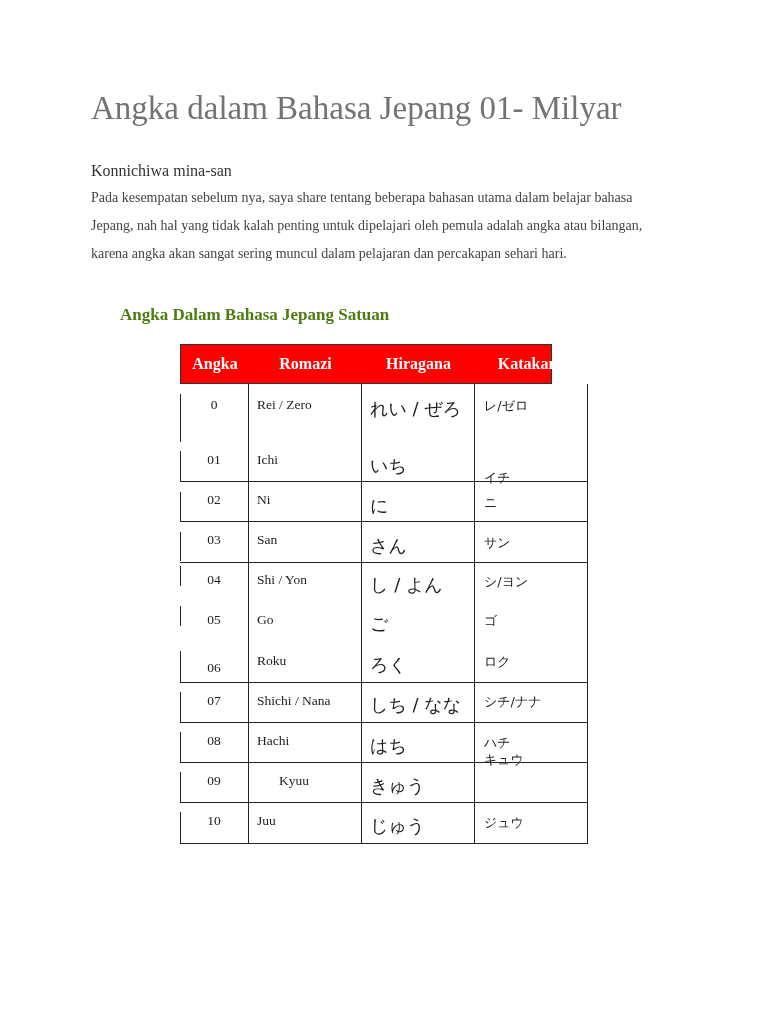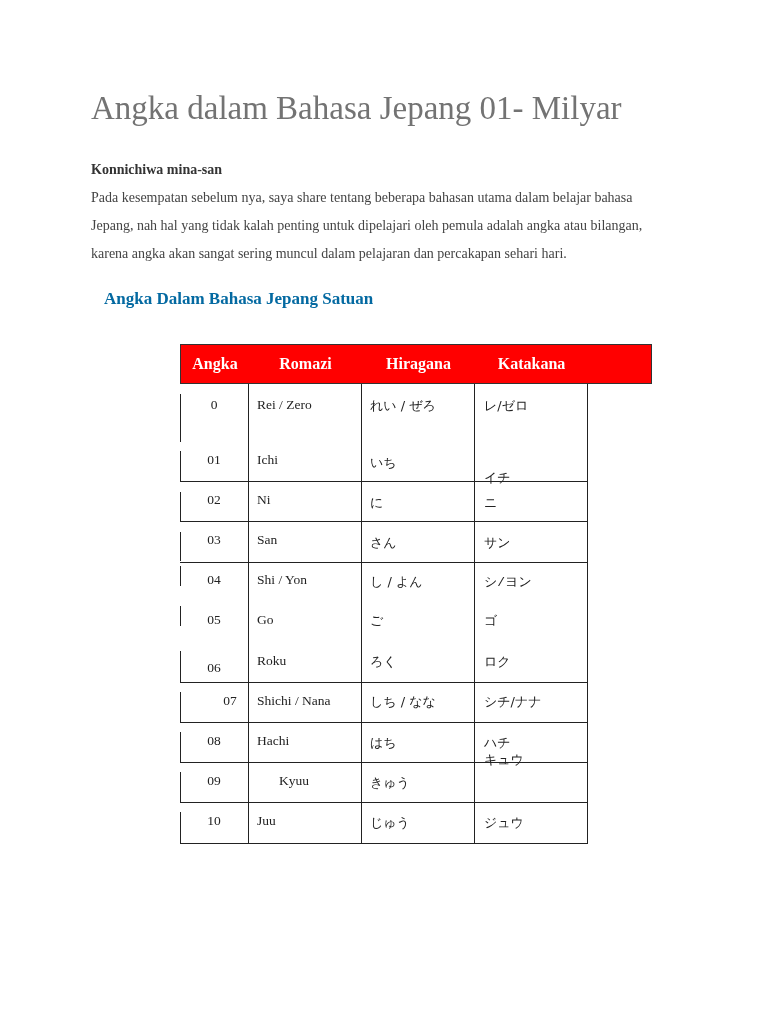--- a/index.html
+++ b/index.html
@@ -1,36 +1,36 @@
 <!DOCTYPE html>
 <html><head>
 <meta charset="utf-8">
 <style>
   html, body { margin: 0; padding: 0; background: #ffffff; }
   body { width: 768px; height: 1024px; position: relative; overflow: hidden;
          font-family: "Liberation Serif", "DejaVu Serif", serif; color: #222; }
   .title { position: absolute; left: 91px; top: 90px; margin: 0;
            font-size: 33px; font-weight: normal; color: #737373; letter-spacing: 0; white-space: nowrap; }
-  .greet { position: absolute; left: 91px; top: 162px; margin: 0; font-size: 14px; font-weight: bold; color: #333; }
+  .greet { position: absolute; left: 91px; top: 162px; margin: 0; font-size: 16px; font-weight: normal; color: #333; }
   .para { position: absolute; left: 91px; top: 184px; width: 620px; margin: 0;
           font-size: 14px; line-height: 28px; color: #444; }
   .para span { display: block; white-space: nowrap; }
-  .subhead { position: absolute; left: 104px; top: 289px; margin: 0; font-size: 17px; font-weight: bold; color: #0369a1; }
+  .subhead { position: absolute; left: 104px; top: 289px; margin: 16px; font-size: 17px; font-weight: bold; color: #4d7c0f; }
 
   .tbl { position: absolute; left: 180px; top: 344px; width: 408px; }
-  .hdr { position: absolute; left: 0; top: 0; width: 472px; height: 40px; background: #ff0000;
+  .hdr { position: absolute; left: 0; top: 0; width: 372px; height: 40px; background: #ff0000;
          border: 1px solid #333; box-sizing: border-box; }
   .hdr .hc { position: absolute; top: 0; height: 38px; line-height: 38px; text-align: center;
              color: #fff; font-weight: bold; font-size: 16px; }
   .vline { position: absolute; width: 1px; background: #222; }
   .hline { position: absolute; left: 0; height: 1px; background: #222; }
   .cell { position: absolute; font-size: 13.5px; color: #222; white-space: nowrap; }
   .cell.num { text-align: center; width: 68px; left: 0; }
   .cell.rom { left: 77px; }
-  .cell.hir { left: 190px; font-family: "DejaVu Sans", sans-serif; font-size: 13px; }
+  .cell.hir { left: 190px; font-family: "DejaVu Sans", sans-serif; font-size: 18px; }
   .cell.kat { left: 304px; font-family: "DejaVu Sans", sans-serif; font-size: 13px; }
   .lmark { position: absolute; left: 0; width: 1px; background: #222; }
 </style>
 </head>
 <body>
 
 <h1 class="title">Angka dalam Bahasa Jepang 01- Milyar</h1>
 <p class="greet">Konnichiwa mina-san</p>
 <p class="para">
   <span>Pada kesempatan sebelum nya, saya share tentang beberapa bahasan utama dalam belajar bahasa</span>
@@ -90,33 +90,33 @@
   <div class="cell kat" style="top:150px;">ニ</div>
 
   <div class="cell num" style="top:188px;">03</div>
   <div class="cell rom" style="top:188px;text-align:right;">San</div>
   <div class="cell hir" style="top:190px;">さん</div>
   <div class="cell kat" style="top:190px;">サン</div>
 
   <div class="cell num" style="top:228px;">04</div>
   <div class="cell rom" style="top:228px;">Shi / Yon</div>
   <div class="cell hir" style="top:229px;">し / よん</div>
-  <div class="cell kat" style="top:229px;font-family:Liberation Mono, monospace;">シ/ヨン</div>
+  <div class="cell kat" style="top:229px;">シ/ヨン</div>
 
   <div class="cell num" style="top:268px;">05</div>
   <div class="cell rom" style="top:268px;">Go</div>
   <div class="cell hir" style="top:268px;">ご</div>
   <div class="cell kat" style="top:268px;">ゴ</div>
 
   <div class="cell num" style="top:316px;">06</div>
   <div class="cell rom" style="top:309px;">Roku</div>
   <div class="cell hir" style="top:309px;">ろく</div>
   <div class="cell kat" style="top:309px;">ロク</div>
 
-  <div class="cell num" style="top:349px;margin-left:16px;">07</div>
+  <div class="cell num" style="top:349px;">07</div>
   <div class="cell rom" style="top:349px;">Shichi / Nana</div>
   <div class="cell hir" style="top:349px;">しち / なな</div>
   <div class="cell kat" style="top:349px;">シチ/ナナ</div>
 
   <div class="cell num" style="top:389px;">08</div>
   <div class="cell rom" style="top:389px;">Hachi</div>
   <div class="cell hir" style="top:390px;">はち</div>
   <div class="cell kat" style="top:390px;">ハチ</div>
 
   <div class="cell num" style="top:429px;">09</div>

